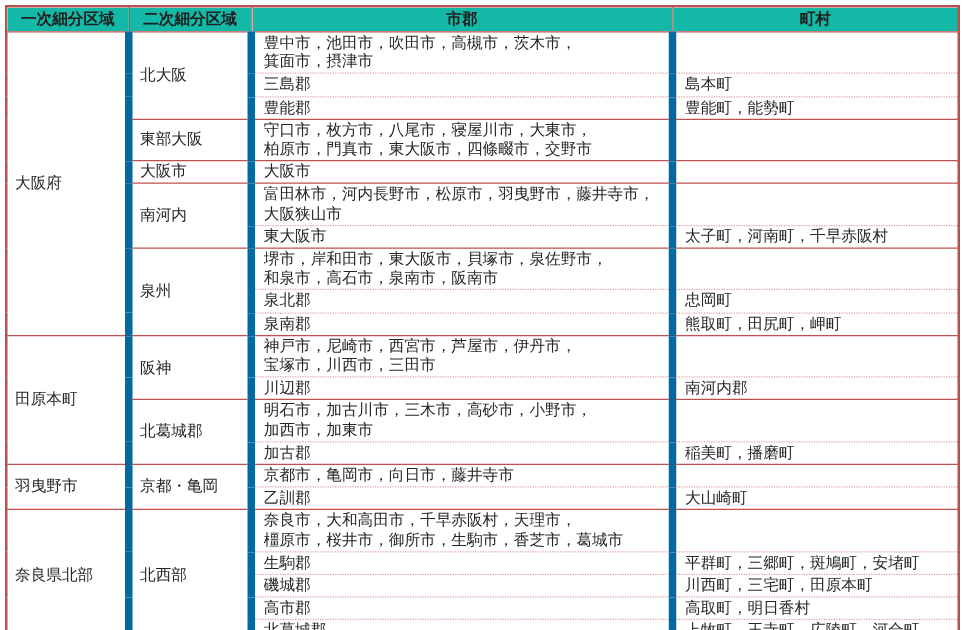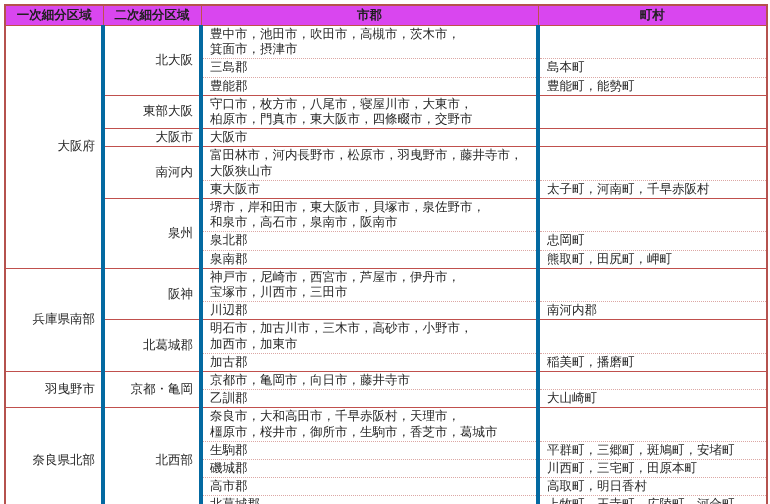--- a/index.html
+++ b/index.html
@@ -13,28 +13,28 @@
   }
   col.c1 { width:98px; }
   col.c2 { width:98px; }
   col.c3 { width:337px; }
   col.c4 { width:229px; }
   th, td {
     font-size:12.5px; line-height:15.2px; color:#262626;
     padding:1px 6px; overflow:hidden; vertical-align:middle;
   }
   th {
-    background:#d946ef; color:#202020; font-weight:bold; text-align:center;
+    background:#14b8a6; color:#202020; font-weight:bold; text-align:center;
     border-bottom:1px solid #c0504d; border-left:1px solid #c0504d;
     height:17px;
   }
   th.first { border-left:none; }
   tr { height:17px; }
-  td.region, td.sub { text-align:right;margin-left:32px; }
-  td.sub, td.cities, td.towns { border-left:4px solid #0369a1; }
+  td.region, td.sub { text-align:left;margin-left:32px; }
+  td.sub, td.cities, td.towns { border-left:6px solid #0369a1; }
   td.cities, td.towns { text-align:left; padding-left:7px; }
   td.cities { white-space:pre-line; }
   tr.sep-group > td { border-top:1px solid #c0504d; }
   tr.sep-sub   > td { border-top:1px solid #c0504d; }
   tr.sep-row   > td { border-top:1px dotted #dca7a4; }
 </style>
 </head>
 <body>
 
 <table class="region-table">
@@ -99,21 +99,21 @@
     <tr class="sep-row">
       <td class="cities">泉北郡</td>
       <td class="towns">忠岡町</td>
     </tr>
     <tr class="sep-row">
       <td class="cities">泉南郡</td>
       <td class="towns">熊取町，田尻町，岬町</td>
     </tr>
 
     <tr class="sep-group">
-      <td class="region" rowspan="4">兵庫県南部</td>
+      <td class="region" rowspan="4">田原本町</td>
       <td class="sub" rowspan="2">阪神</td>
       <td class="cities">神戸市，尼崎市，西宮市，芦屋市，伊丹市，
 宝塚市，川西市，三田市</td>
       <td class="towns"></td>
     </tr>
     <tr class="sep-row">
       <td class="cities">川辺郡</td>
       <td class="towns">南河内郡</td>
     </tr>
     <tr class="sep-sub">

